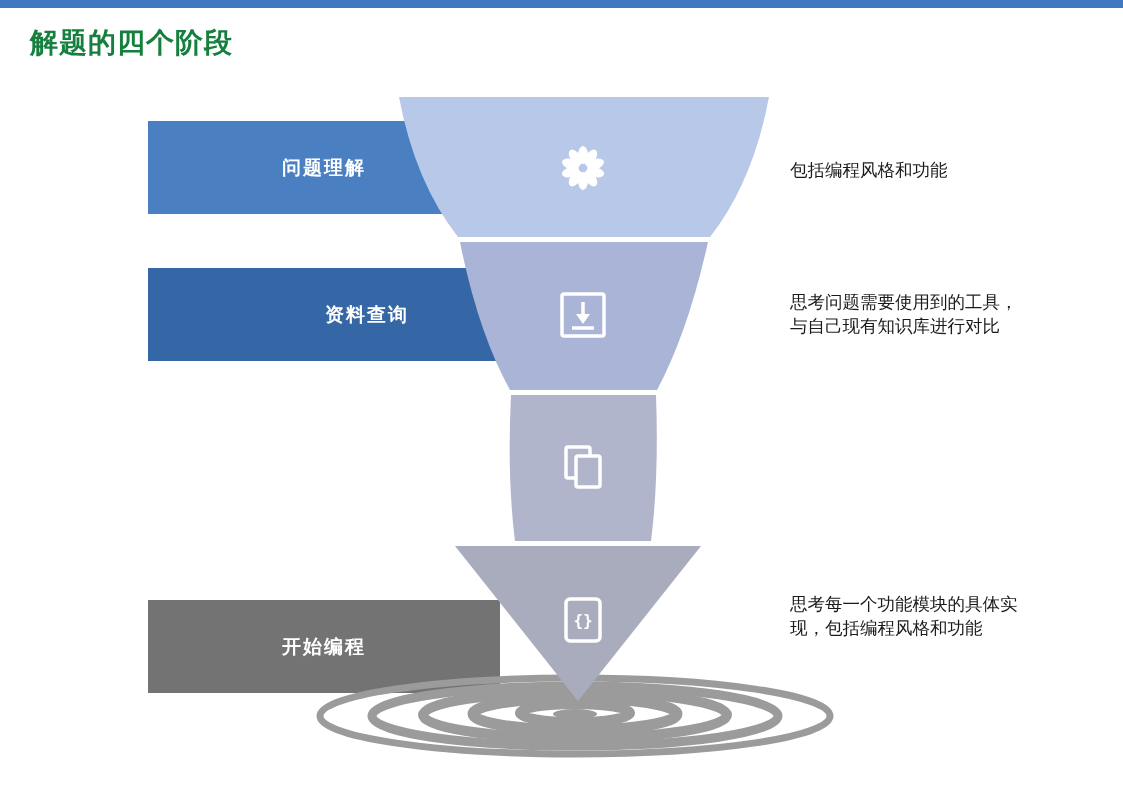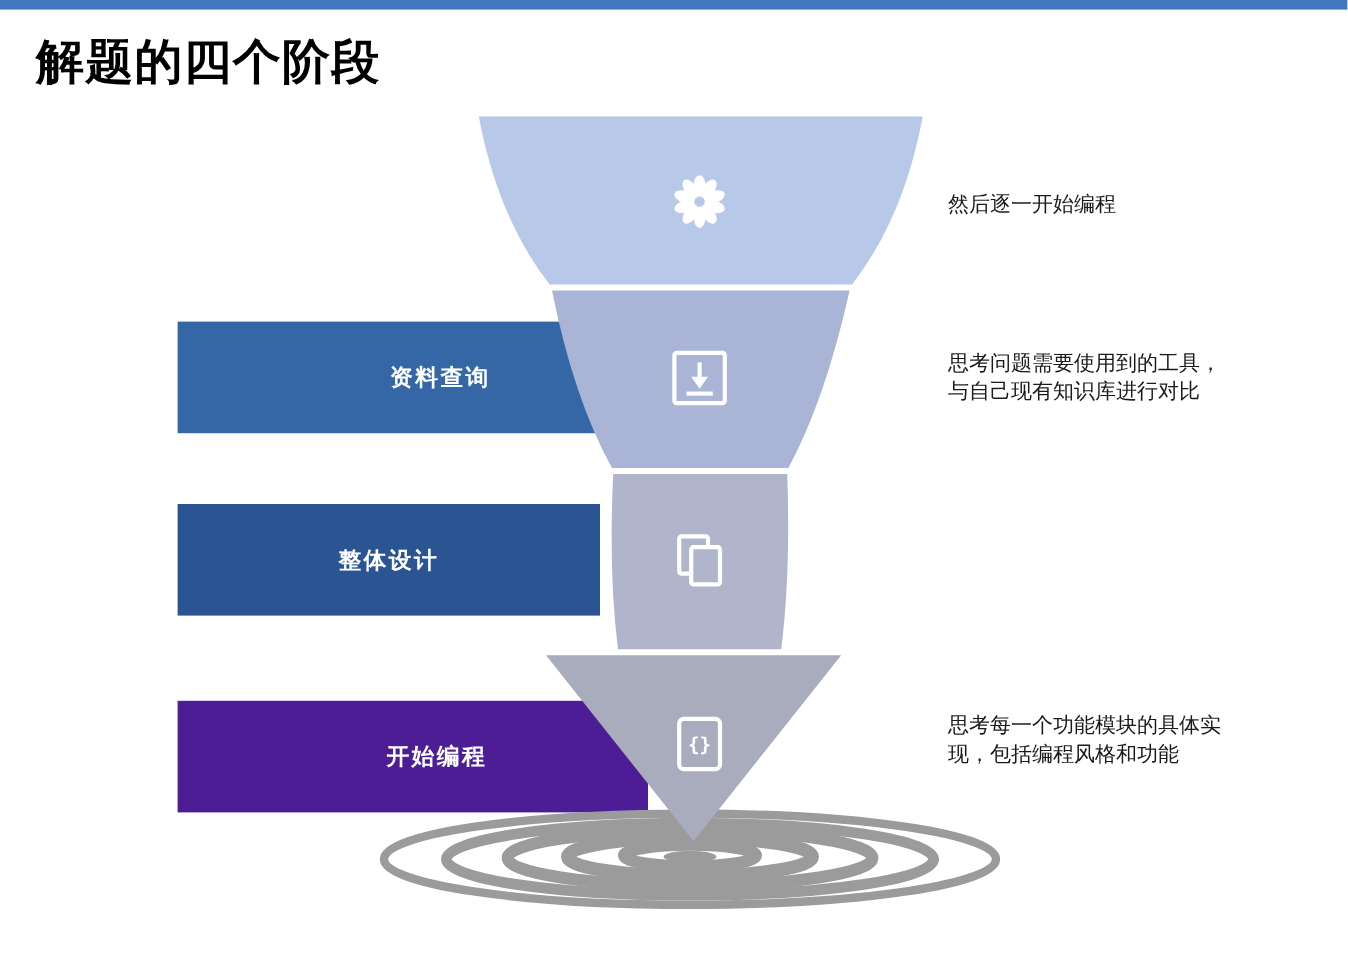--- a/index.html
+++ b/index.html
@@ -12,21 +12,21 @@
   .slide { position: relative; width: 1123px; height: 794px; background: #fff; }
 
   .top-bar {
     position: absolute; top: 0; left: 0;
     width: 100%; height: 8px;
   }
 
   .title {
     position: absolute; top: 24px; left: 30px;
     margin: 0;
-    font-size: 40px; font-weight: 900; color: #000000;
+    font-size: 28px; font-weight: 900; color: #15803d;
     letter-spacing: 1px;
   }
 
   .stage-bar {
     position: absolute; left: 148px;
     width: 352px; height: 93px;
     display: flex; align-items: center; justify-content: center;
   }
   .stage-label {
     color: #ffffff; font-size: 19px; font-weight: bold;
@@ -47,27 +47,27 @@
 </style>
 </head>
 <body>
 
 <div class="slide">
 
   <div class="top-bar" style="background-color: rgb(66, 119, 194);"></div>
 
   <h1 class="title">解题的四个阶段</h1>
 
+  <div class="stage-bar" style="top: 121px; background-color: rgb(74, 128, 194);">
+    <span class="stage-label">问题理解</span>
+  </div>
   <div class="stage-bar" style="top: 268px; background-color: rgb(53, 103, 166); padding-left: 43px;">
     <span class="stage-label">资料查询</span>
   </div>
-  <div class="stage-bar" style="top: 420px; background-color: rgb(42, 84, 146);">
-    <span class="stage-label">整体设计</span>
-  </div>
-  <div class="stage-bar" style="top: 584px; background-color: #4c1d95; padding-left: 40px;">
+  <div class="stage-bar" style="top: 600px; background-color: #737373;">
     <span class="stage-label">开始编程</span>
   </div>
 
   <svg class="funnel-svg" viewBox="0 0 1123 794">
 
     <g>
       <ellipse cx="575" cy="716" rx="255" ry="38" fill="none" stroke-width="7" stroke="#9B9B9B"></ellipse>
       <ellipse cx="575" cy="716" rx="203" ry="30" fill="none" stroke-width="9" stroke="#9B9B9B"></ellipse>
       <ellipse cx="575" cy="715" rx="152" ry="23" fill="none" stroke-width="10" stroke="#9B9B9B"></ellipse>
       <ellipse cx="575" cy="714" rx="102" ry="16" fill="none" stroke-width="11" stroke="#9B9B9B"></ellipse>
@@ -104,19 +104,19 @@
       <rect x="-17" y="-20" width="24" height="31" rx="2" fill="none" stroke="#ffffff" stroke-width="3.5"></rect>
       <rect x="-7" y="-11" width="24" height="31" rx="2" stroke="#ffffff" stroke-width="3.5" fill="#B0B5CC"></rect>
     </g>
 
     <g transform="translate(583,620)">
       <rect x="-17" y="-21" width="34" height="42" rx="4" fill="none" stroke="#ffffff" stroke-width="3.5"></rect>
       <text x="0" y="6" text-anchor="middle" fill="#ffffff" font-size="16" font-weight="bold" font-family="DejaVu Sans Mono, monospace">{}</text>
     </g>
   </svg>
 
-  <div class="desc" style="top:158px">然后逐一开始编程</div>
+  <div class="desc" style="top:158px">包括编程风格和功能</div>
   <div class="desc" style="top:290px">思考问题需要使用到的工具，
 与自己现有知识库进行对比</div>
   <div class="desc" style="top:592px">思考每一个功能模块的具体实
 现，包括编程风格和功能</div>
 
 </div>
 
 </body></html>

